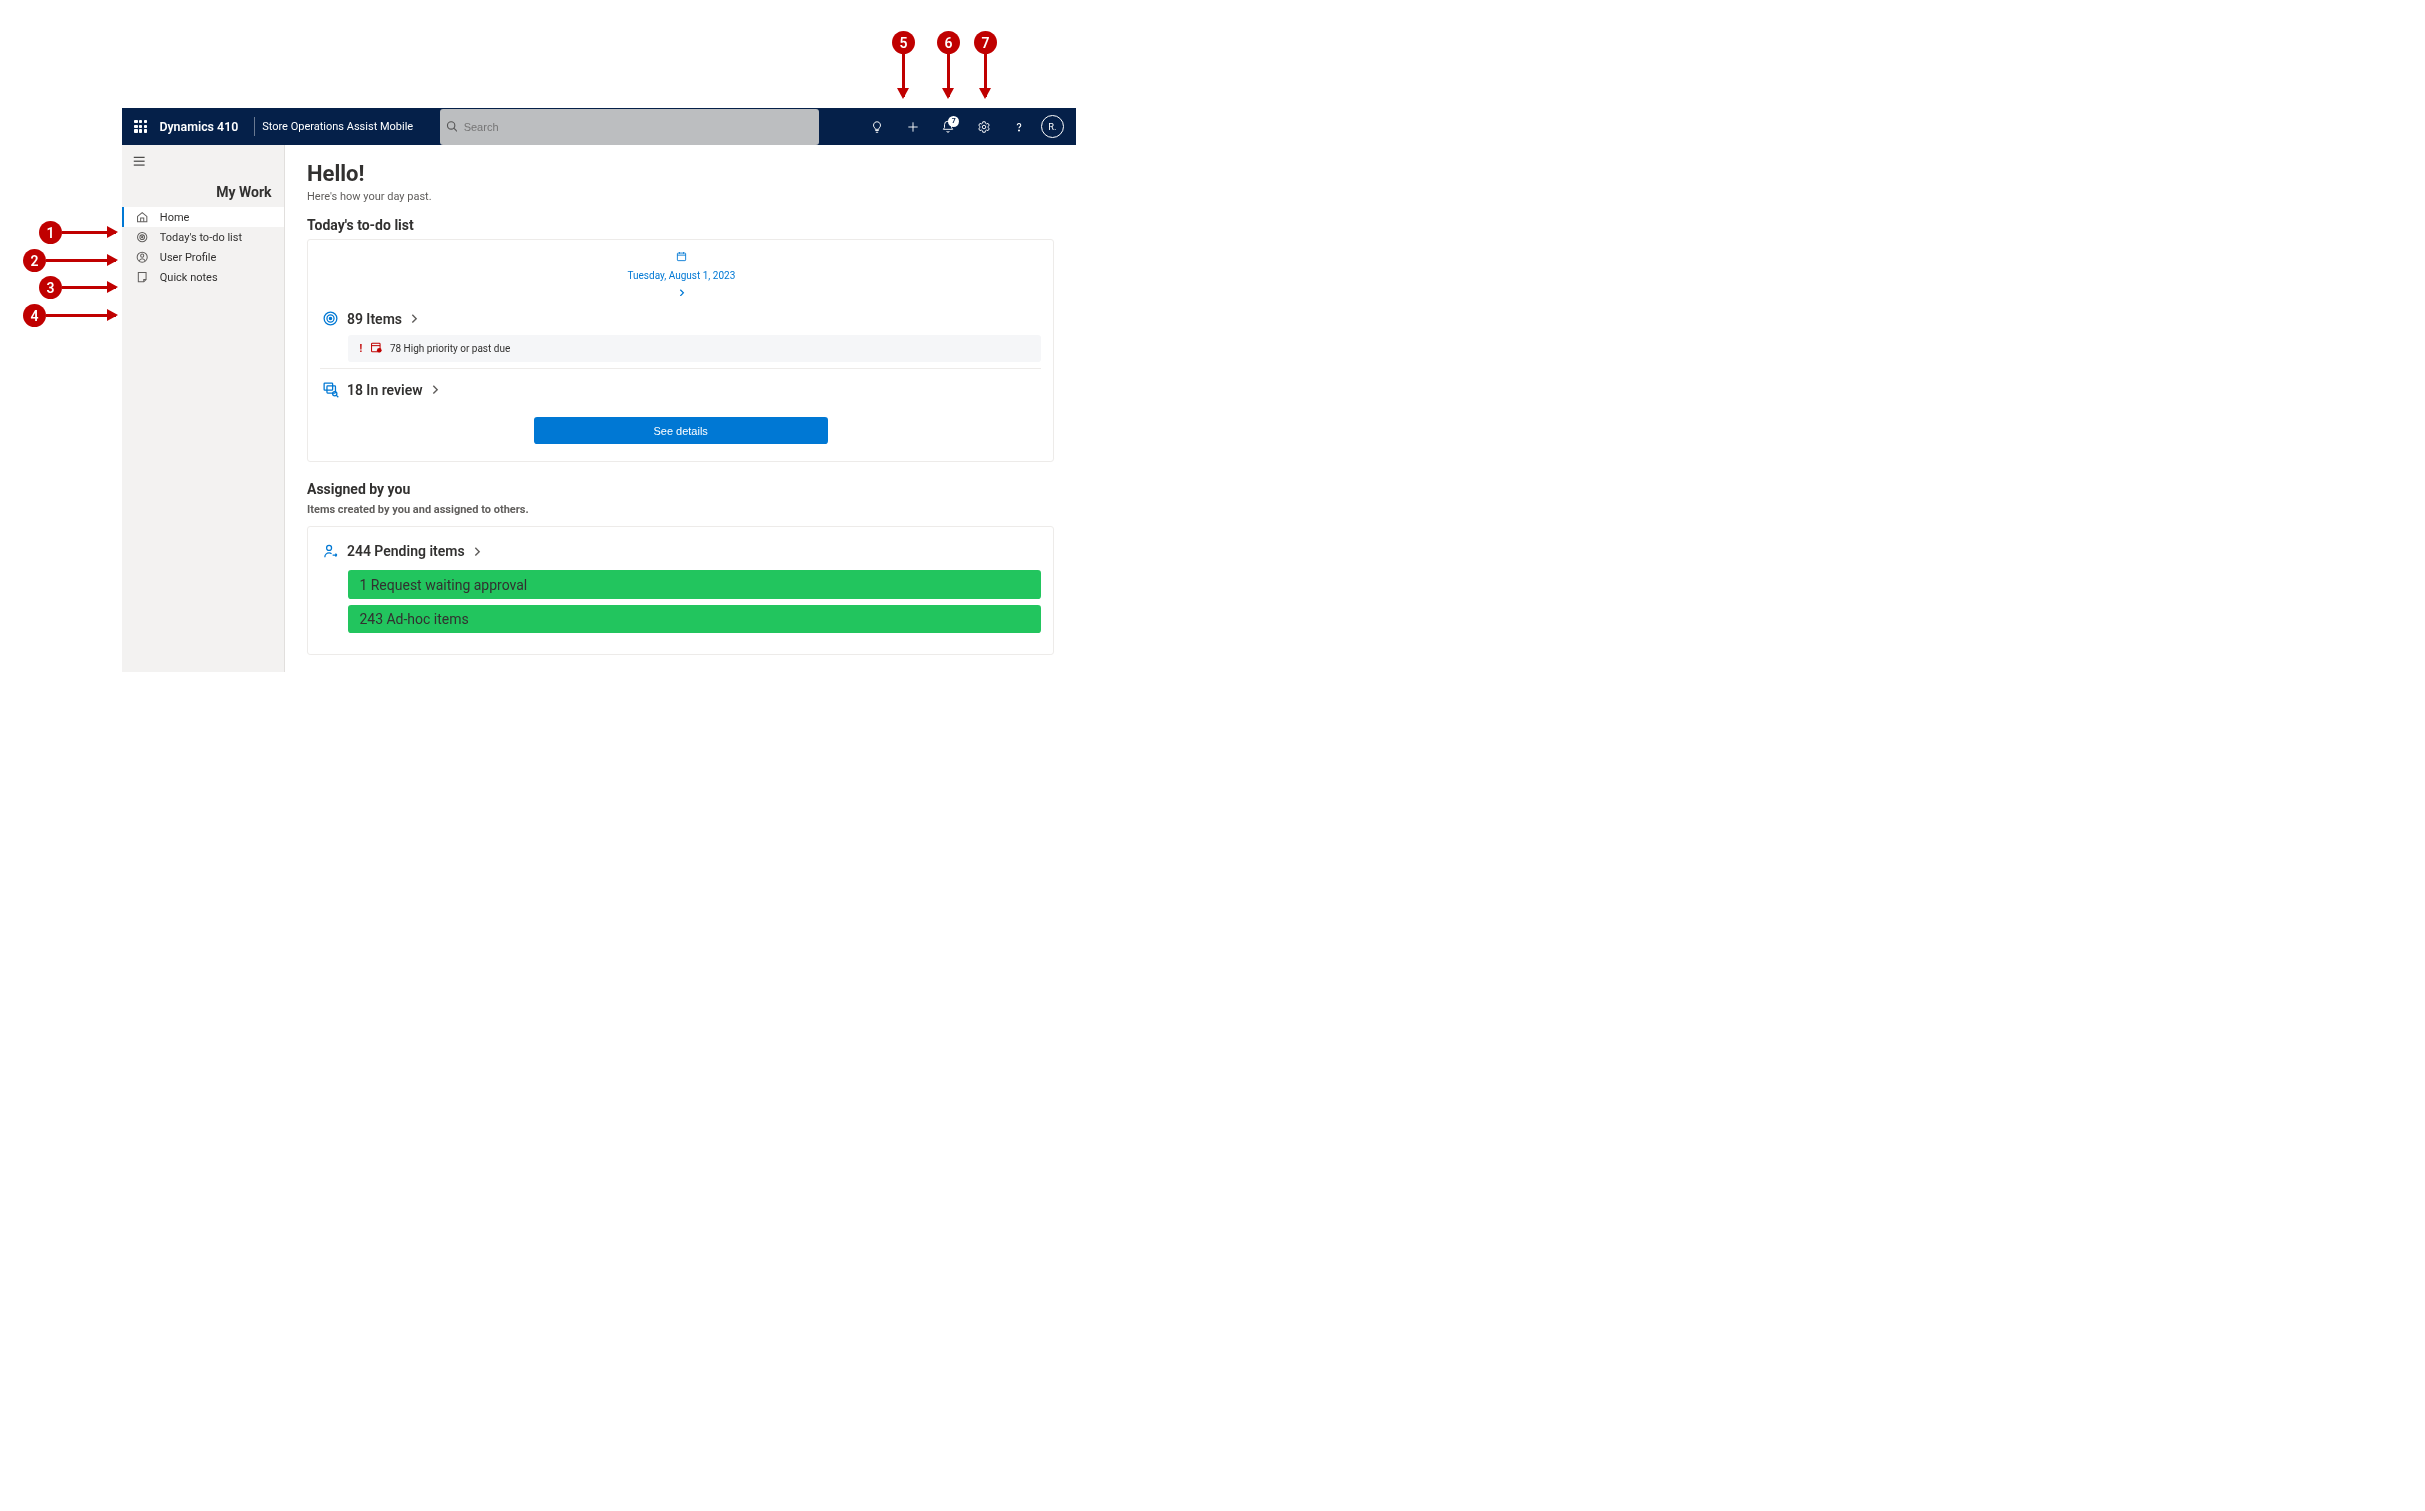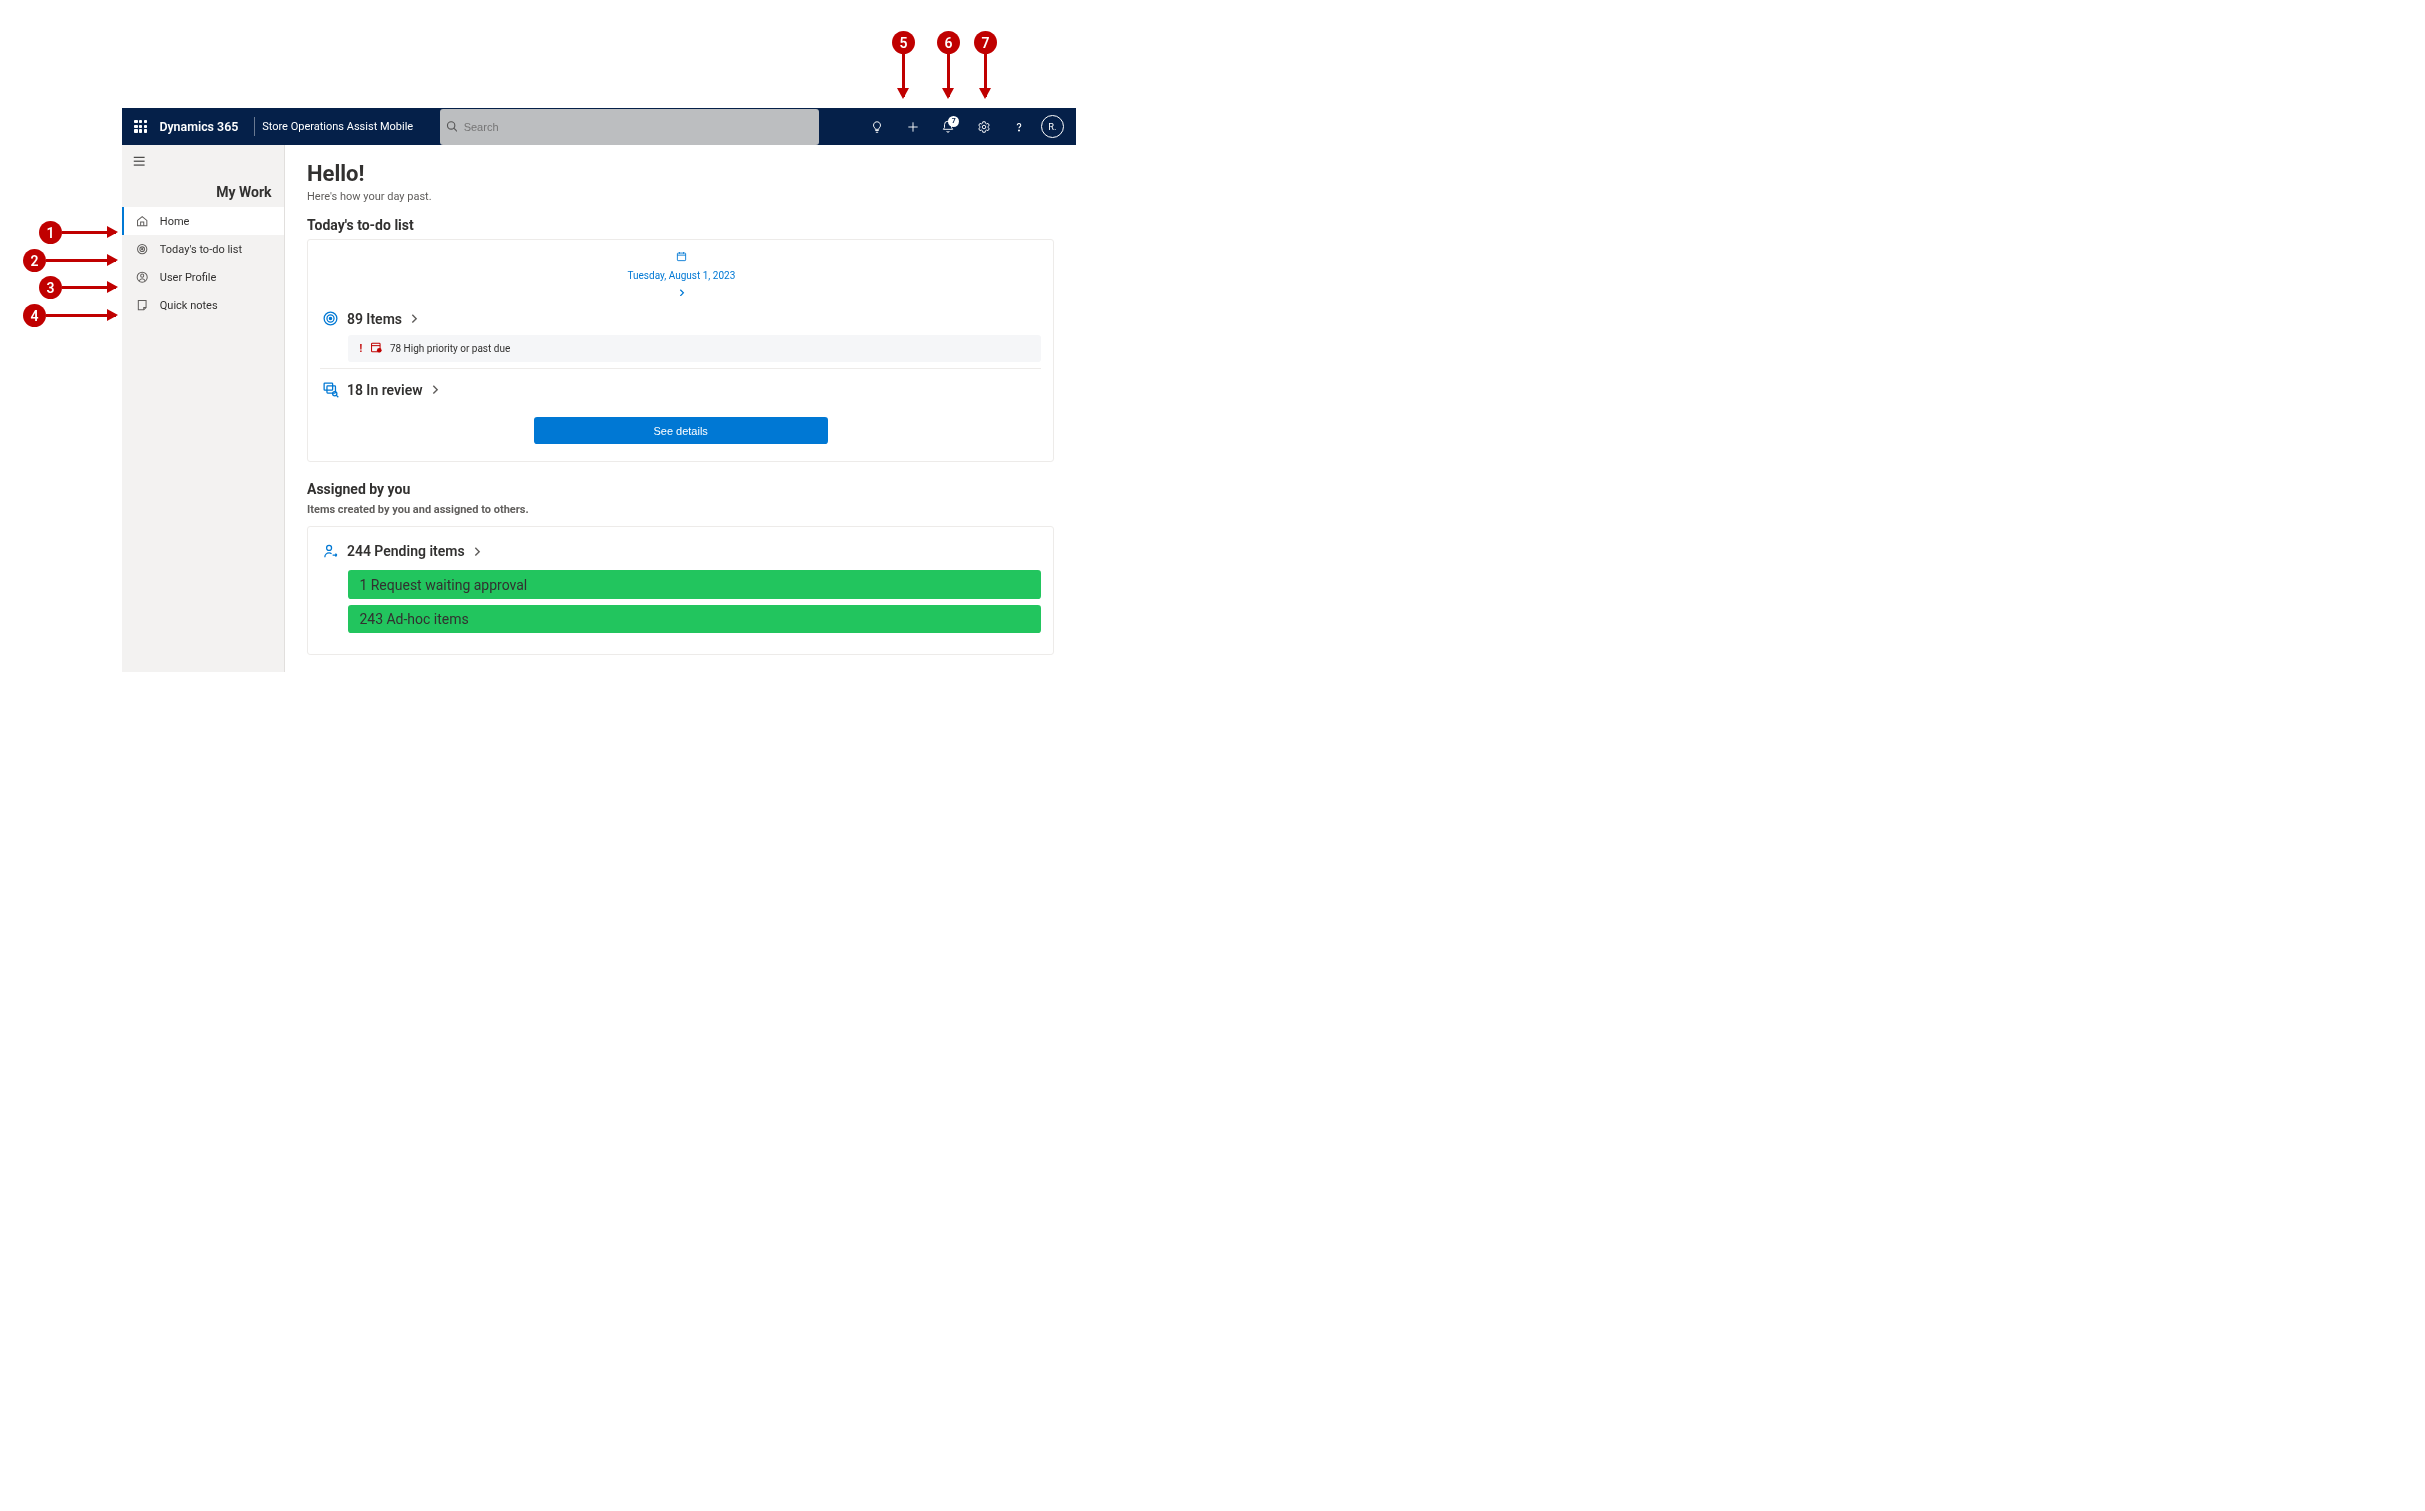--- a/index.html
+++ b/index.html
@@ -216,21 +216,21 @@
   .sidebar-section-title {
     font-size: 14px;
     font-weight: 700;
     color: #323130;
     padding: 11px 12.4px 7.7px;
     text-align: right;
   }
   .nav-item {
     display: flex;
     align-items: center;
-    height: 28px;
+    height: 20px;
     padding: 0 12.4px;
     font-size: 11px;
     color: #323130;
     cursor: pointer;
     gap: 11px;
     border-left: 2.3px solid transparent;
   }
   .nav-item.active {
     background: #ffffff;
     border-left: 2.3px solid #0078d4;
@@ -377,21 +377,21 @@
           <span></span>
           <span></span>
         <span></span>
           <span></span>
           <span></span>
         <span></span>
           <span></span>
           <span></span>
       </div>
     </div>
-    <div class="header-title">Dynamics 365</div>
+    <div class="header-title">Dynamics 410</div>
     <div class="header-divider"></div>
     <div class="header-subtitle">Store Operations Assist Mobile</div>
 
     <div class="search-box">
       <svg viewBox="0 0 16 16" fill="none" stroke="#555" stroke-width="1.5">
           <circle cx="7" cy="7" r="5"></circle>
           <line x1="11" y1="11" x2="15" y2="15"></line>
         </svg>
       <input class="search-input" placeholder="Search" style="">
     </div>

